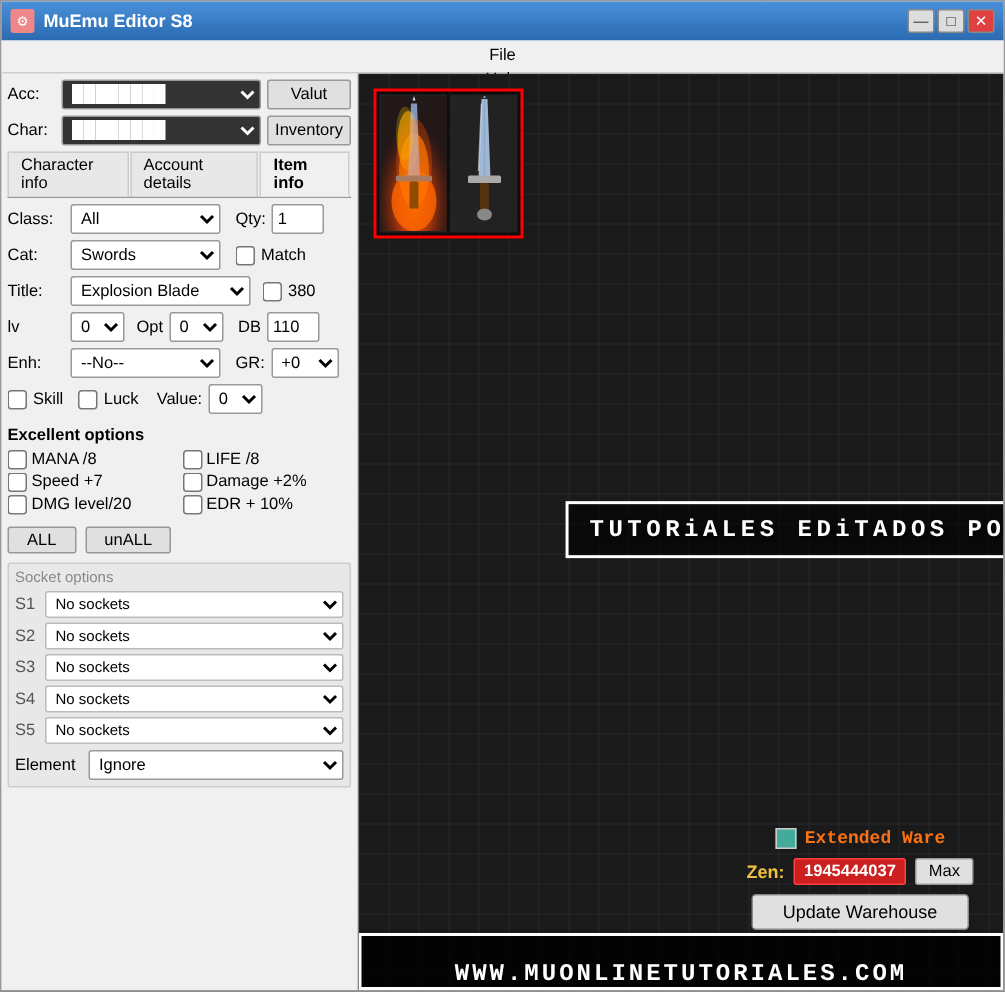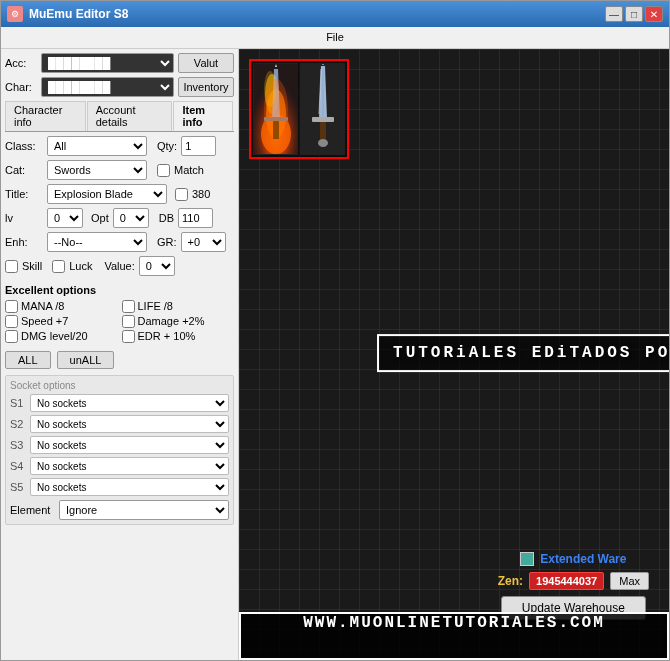--- a/index.html
+++ b/index.html
@@ -376,23 +376,24 @@
       gap: 6px;
     }
     .extended-checkbox {
       width: 14px;
       height: 14px;
       background: #4a9;
       border: 1px solid #ccc;
       cursor: pointer;
     }
     .extended-label {
-      color: #3b82f6;
+      color: #f97316;
       font-weight: bold;
       font-size: 12px;
+      font-family: Liberation Mono, monospace;
     }
 
     .zen-row {
       display: flex;
       align-items: center;
       gap: 6px;
     }
     .zen-label {
       color: #f0c040;
       font-weight: bold;
@@ -424,24 +425,24 @@
       cursor: pointer;
       border-radius: 3px;
     }
 
     
     .website-footer {
       position: absolute;
       bottom: 0;
       left: 0;
       right: 0;
-      height: 48px;
+      height: 38px;
       background: rgba(0,0,0,0.85);
       display: flex;
-      align-items: flex-start;
+      align-items: flex-end;
       justify-content: center;
       border: 2px solid white;
     }
     .website-text {
       color: white;
       font-size: 16px;
       font-weight: bold;
       font-family: 'Courier New', monospace;
       letter-spacing: 2px;
     }

